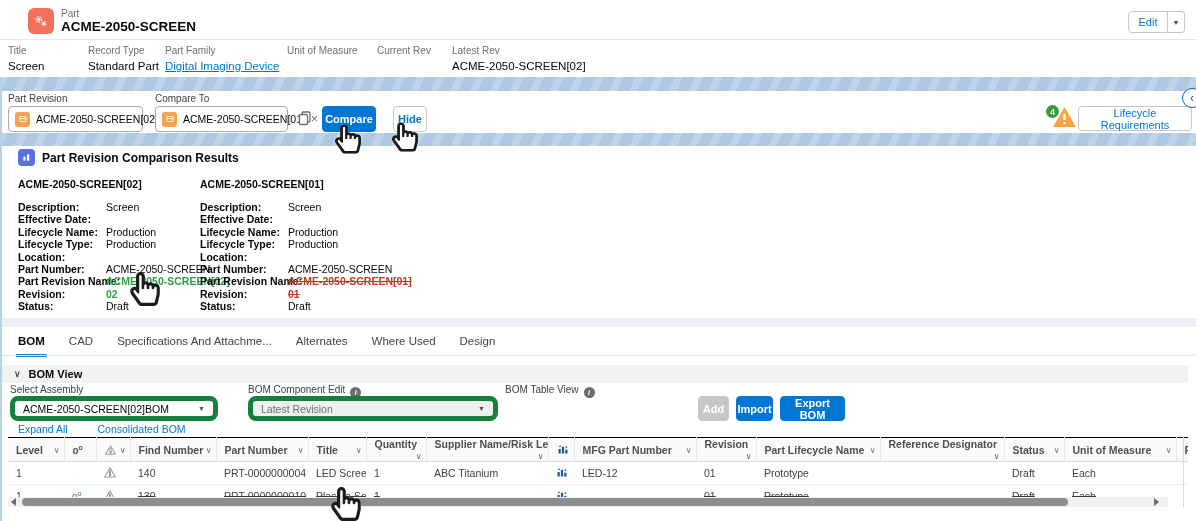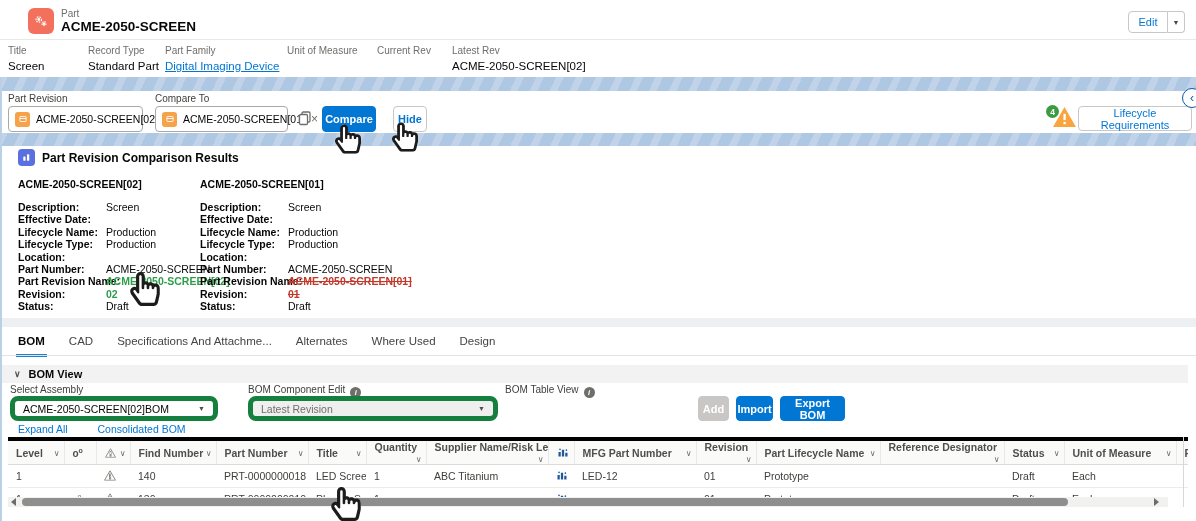--- a/index.html
+++ b/index.html
@@ -95,21 +95,21 @@
                   font-size:11px; font-weight:bold; }
   .add-btn    { position:absolute; left:698px; top:69px; width:31px; height:25px; }
   .import-btn { position:absolute; left:736px; top:69px; width:37px; height:25px; }
   .export-btn { position:absolute; left:780px; top:69px; width:65px; height:25px; }
   .links-row { position:absolute; left:18px; top:96px; font-size:10.5px; }
   .blue-link { color:#0176d3; cursor:pointer; }
 
   
   .table-clip { position:absolute; left:8px; top:110px; width:1180px; height:60px; overflow:hidden; }
   table.bom { table-layout:fixed; width:1240px; border-collapse:collapse; }
-  table.bom th { height:19px; background:#fafaf9; border-top:4px solid #000000; border-bottom:1px solid #dddbda;
+  table.bom th { height:19px; background:#fafaf9; border-top:1px solid #000000; border-bottom:1px solid #dddbda;
                  border-right:1px solid #e8e8e6; font-size:10.5px; font-weight:bold; color:#514f4d;
                  text-align:left; padding:0 4px 0 8px; white-space:nowrap; overflow:hidden; cursor:pointer; }
   table.bom th .hchev { font-size:8px; color:#706e6b; font-weight:normal; float:right; margin-top:2px; }
   table.bom td { height:23px; font-size:10.5px; color:#3e3e3c; padding:0 4px 0 8px;
                  border-bottom:1px solid #ececeb; white-space:nowrap; overflow:hidden; background:#fff; }
   td.level-cell { padding-left:36px; }
   .red { color:#c0392b; }
   .strike { text-decoration:line-through; }
   .cell-link { color:#0176d3; cursor:pointer; }
   .rev-link-icon { color:#2f6fbd; font-size:10px; cursor:default; }
@@ -429,21 +429,21 @@
           </tr>
         </thead>
         <tbody>
           <tr>
             <td class="level-cell">1</td>
             <td></td>
             <td><svg width="12" height="11" viewBox="0 0 24 21" fill="none" stroke="#8c8984" stroke-width="2">
                   <use href="#warn-tri"></use>
                 </svg></td>
             <td class="red">140</td>
-            <td class="cell-link">PRT-0000000018</td>
+            <td class="cell-link">PRT-0000000004</td>
             <td class="red">LED Screen</td>
             <td class="red">1</td>
             <td class="red">ABC Titanium</td>
             <td><svg width="12" height="12" viewBox="0 0 16 16">
                   <g fill="#1f5799">
                     <rect x="2" y="8" width="3" height="6"></rect>
                     <rect x="6.5" y="5" width="3" height="9"></rect>
                     <rect x="11" y="9" width="3" height="5"></rect>
                     <circle cx="4" cy="4.5" r="1.1"></circle>
                     <circle cx="12.5" cy="5.5" r="1.1"></circle>

